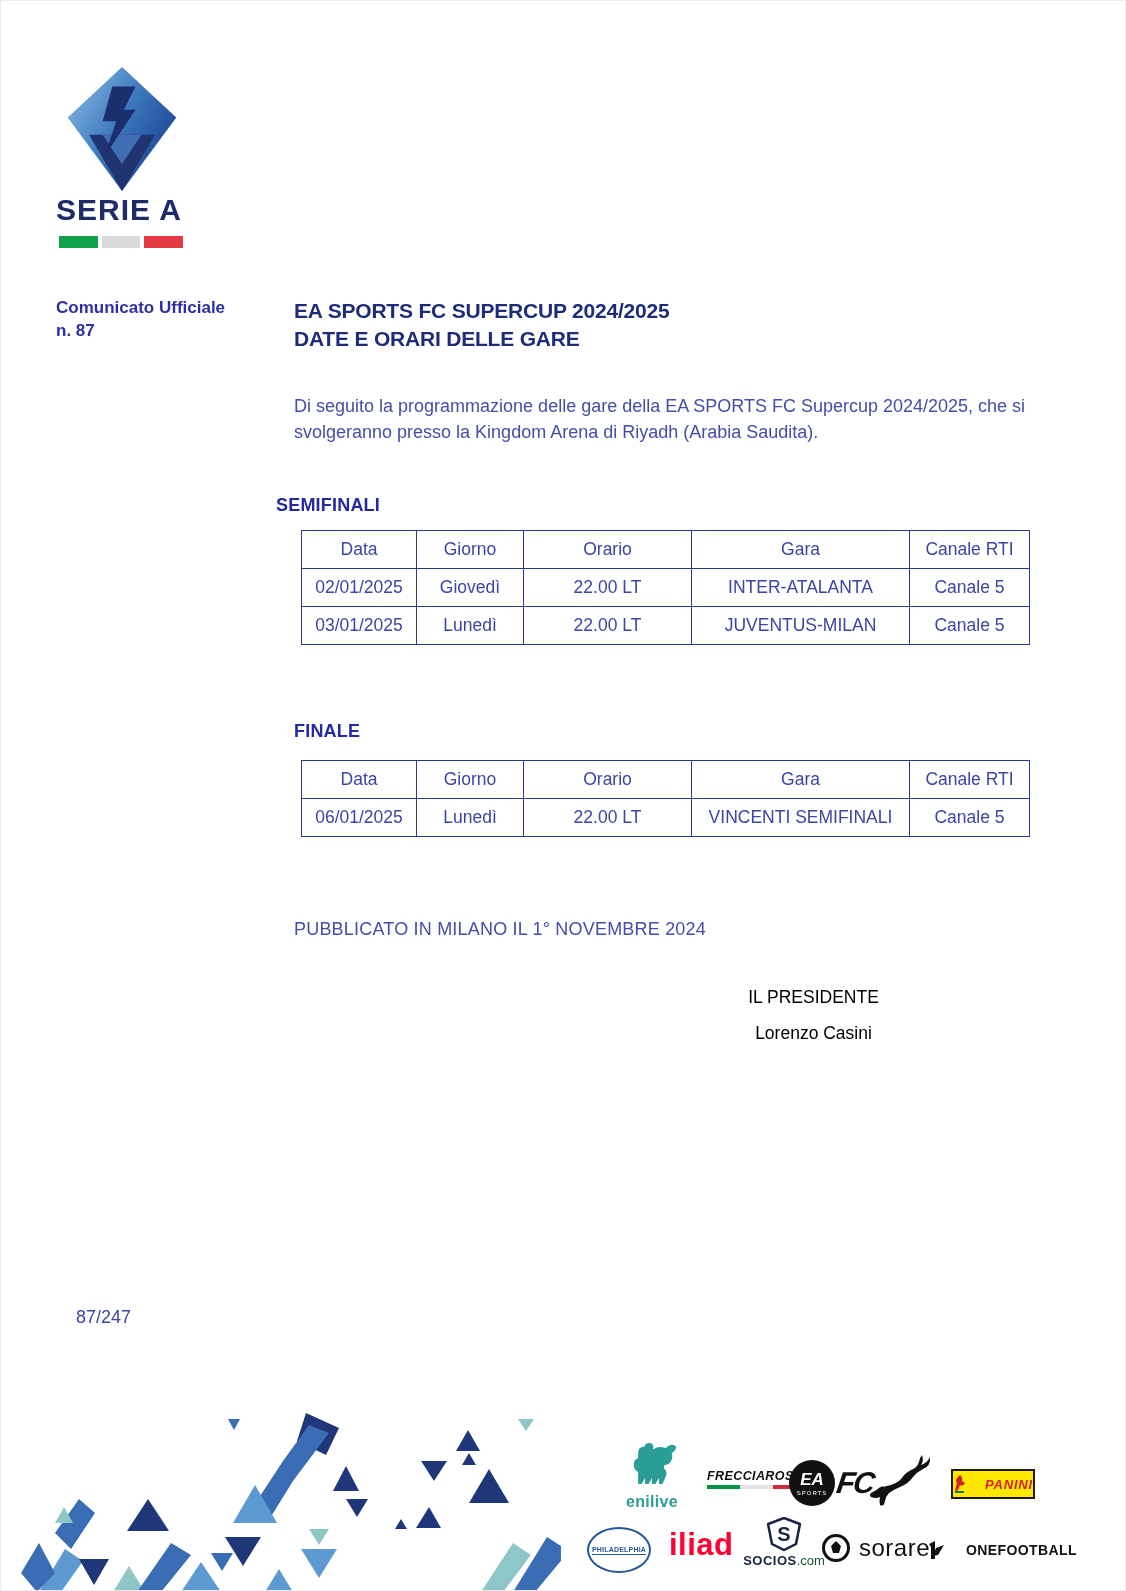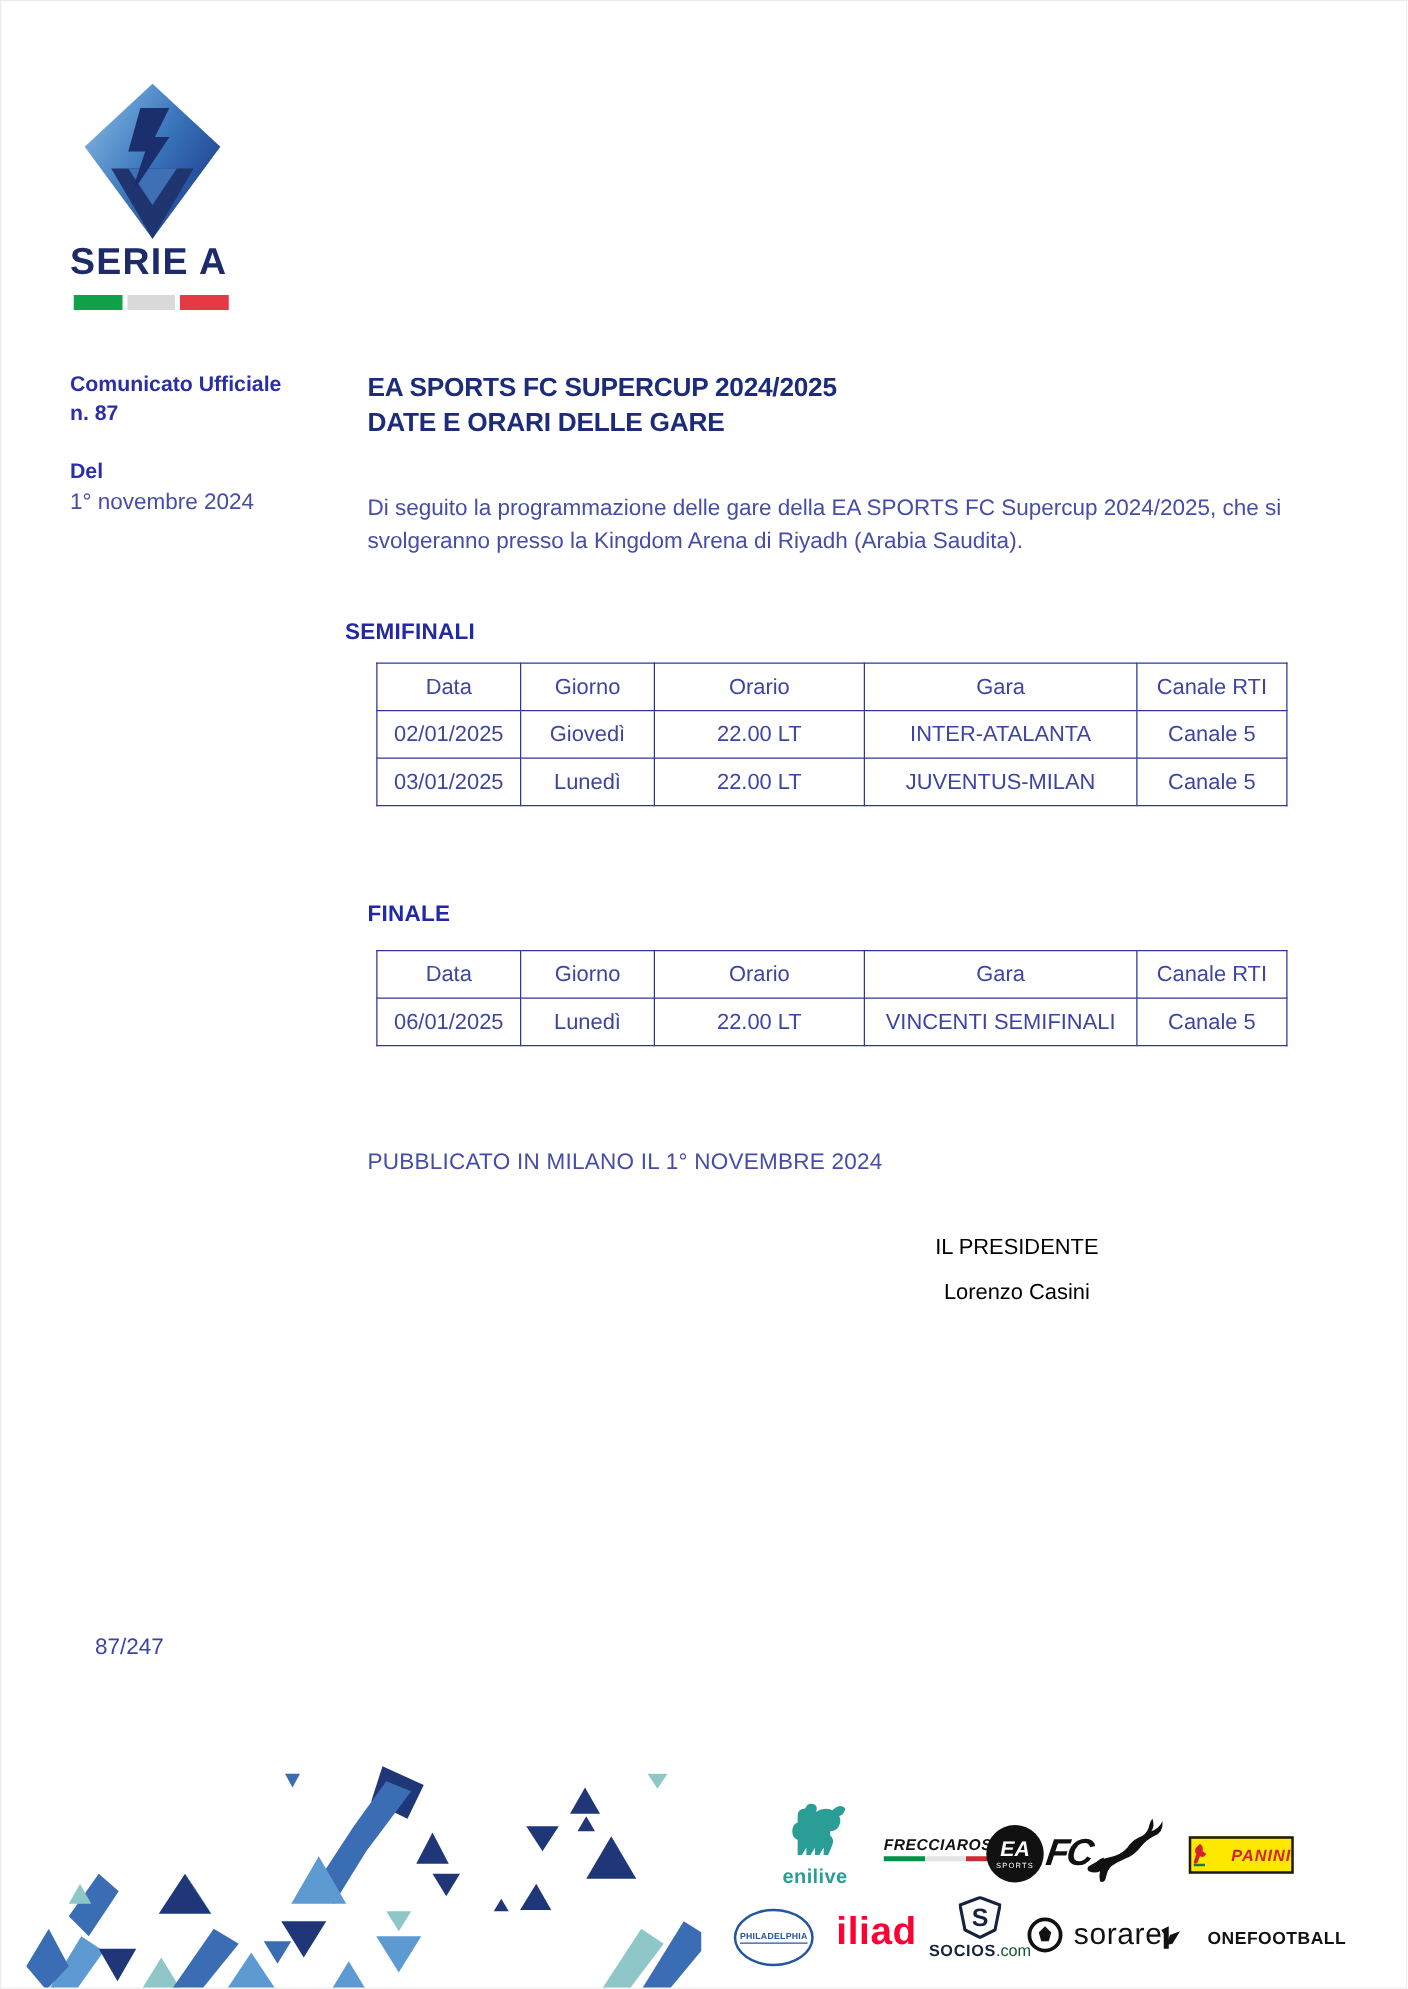--- a/index.html
+++ b/index.html
@@ -104,24 +104,20 @@
   <div class="logo-flag">
     <div class="seg green"></div>
     <div class="seg white"></div>
     <div class="seg red"></div>
   </div>
 
   <div class="meta-block meta-doc" style="top:296px;">
     <div>Comunicato Ufficiale</div>
     <div>n. 87</div>
   </div>
-  <div class="meta-block meta-date" style="top:366px;">
-    <div class="lbl">Del</div>
-    <div class="val">1° novembre 2024</div>
-  </div>
 
   <div class="doc-title">
     <div>EA SPORTS FC SUPERCUP 2024/2025</div>
     <div>DATE E ORARI DELLE GARE</div>
   </div>
 
   <div class="intro">Di seguito la programmazione delle gare della EA SPORTS FC Supercup 2024/2025, che si svolgeranno presso la Kingdom Arena di Riyadh (Arabia Saudita).</div>
 
   <div class="section-heading heading-semifinali">SEMIFINALI</div>
   <table class="match-table table-semifinali">

